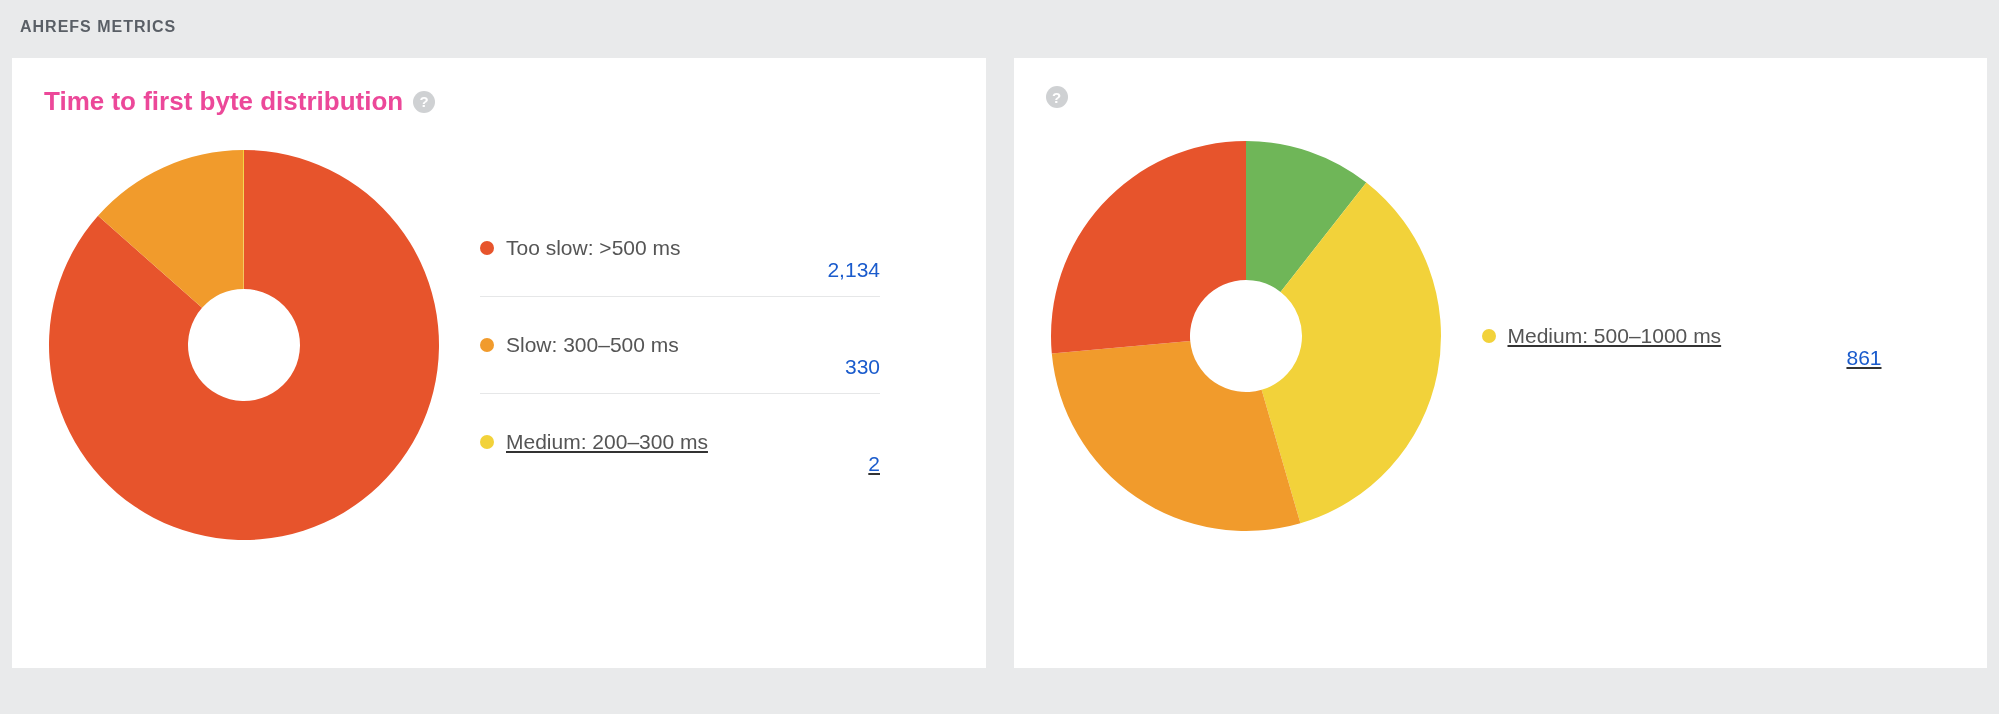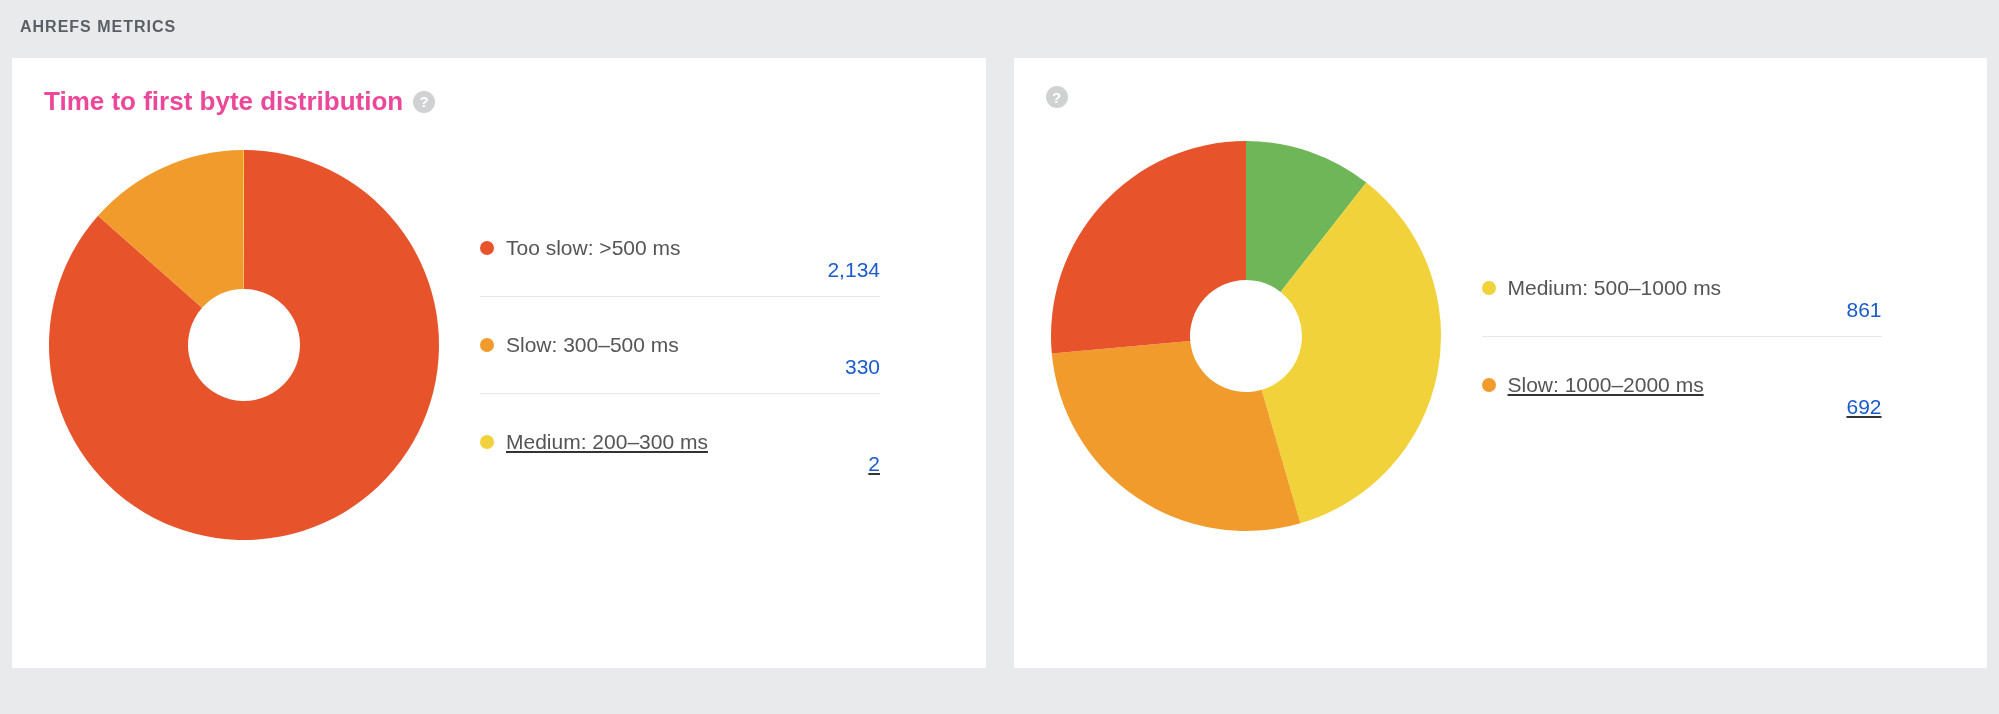--- a/index.html
+++ b/index.html
@@ -155,24 +155,17 @@
           </svg>
       </div>
       <div class="legend">
         <div class="legend-item">
           <div class="legend-left">
             <span class="swatch" style="background:#f2d23a"></span>
             <span>Medium: 500–1000 ms</span>
           </div>
           <span class="legend-value">861</span>
         </div>
-        <div class="legend-item">
-          <div class="legend-left">
-            <span class="swatch" style="background:#f19b2c"></span>
-            <span>Slow: 1000–2000 ms</span>
-          </div>
-          <span class="legend-value">692</span>
-        </div>
       </div>
     </div>
   </div>
 
 </div>
 
 </body></html>

